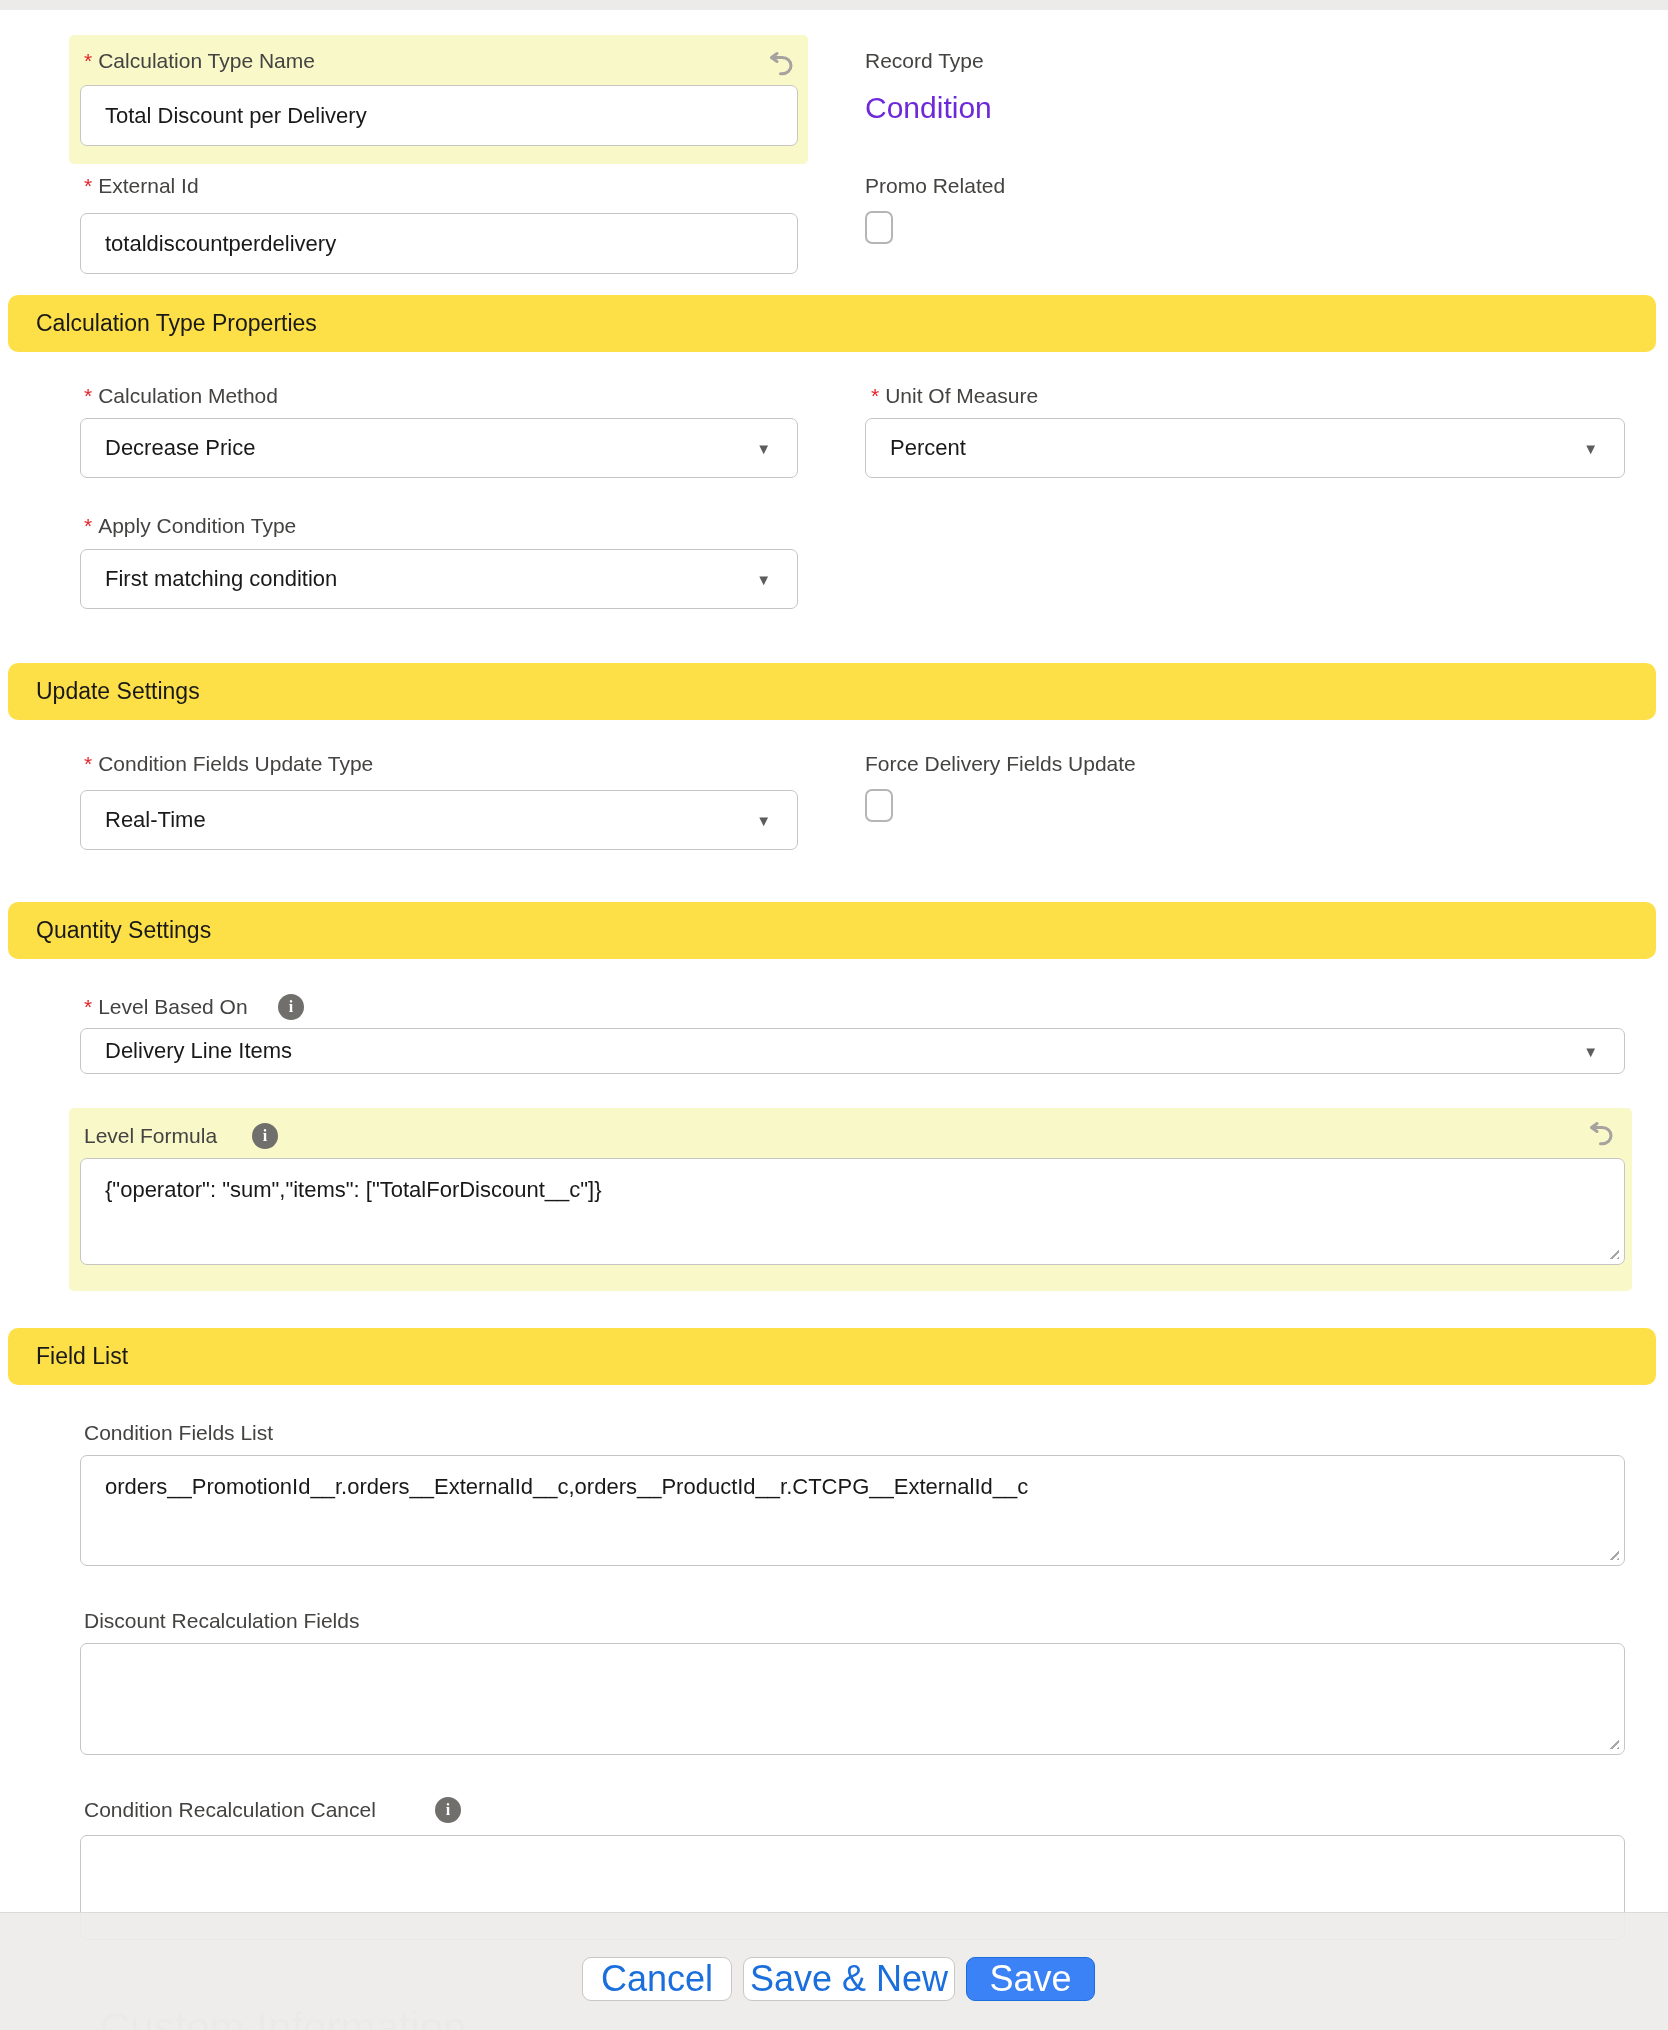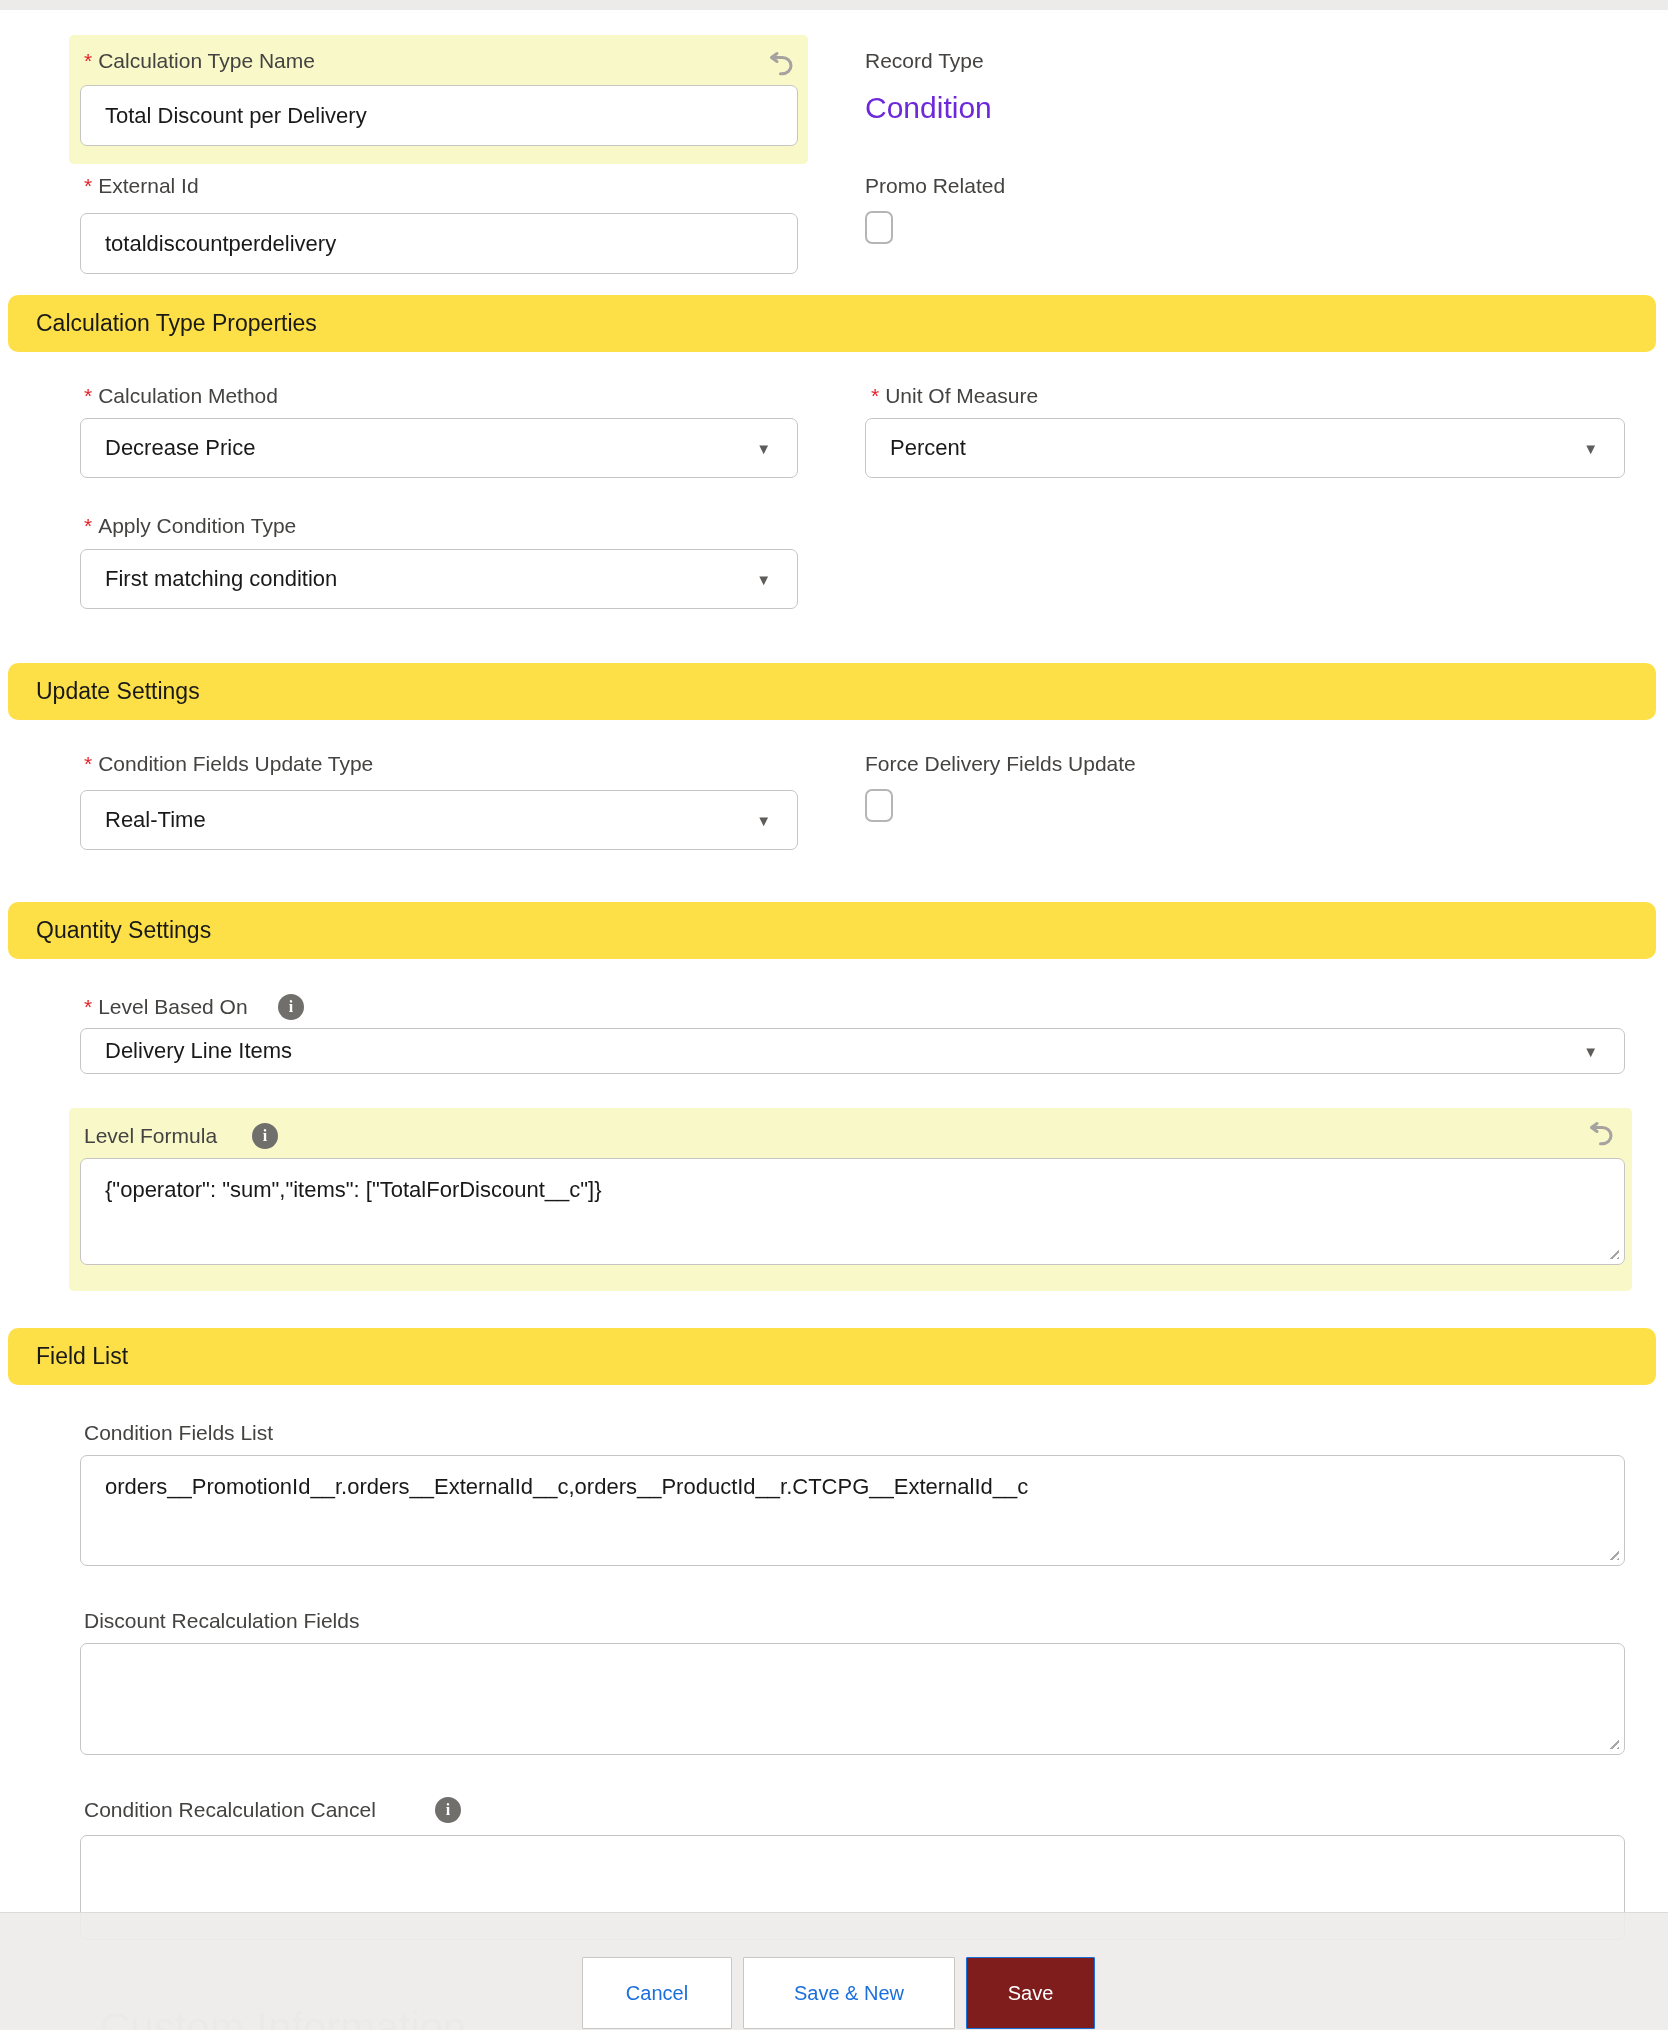--- a/index.html
+++ b/index.html
@@ -33,25 +33,25 @@
   .rhandle{
     position:absolute;right:5px;bottom:5px;width:13px;height:13px;
     background:repeating-linear-gradient(135deg,transparent,transparent 3px,#a9a7a5 3px,#a9a7a5 4.5px);
     clip-path:polygon(100% 0,100% 100%,0 100%);
   }
   .footer{
     position:absolute;left:0;top:1912px;width:1668px;height:118px;
     background:rgba(237,236,234,0.92);border-top:1px solid #dcdad8;
   }
   .btn{
-    position:absolute;top:44px;height:72px;border-radius:1px;box-sizing:border-box;
+    position:absolute;top:44px;height:44px;border-radius:9px;box-sizing:border-box;
     display:flex;align-items:center;justify-content:center;
-    font-size:20px;background:#fff;border:1.5px solid #c9c7c5;color:#1b6fdd;cursor:pointer;
+    font-size:36px;background:#fff;border:1.5px solid #c9c7c5;color:#1b6fdd;cursor:pointer;
   }
-  .btn.primary{background:#7f1d1d;border:1.5px solid #1b6fdd;color:#fff;}
+  .btn.primary{background:#3b82f6;border:1.5px solid #1b6fdd;color:#fff;}
   .ghost-title{position:absolute;left:100px;top:2004px;font-size:42px;font-weight:500;color:#d8d7d3;white-space:nowrap;}
 </style>
 </head>
 <body>
 
 <div>
 
   <div class="topstrip"></div>
 
   <div class="hl" style="left:69px;top:35px;width:739px;height:129px">

